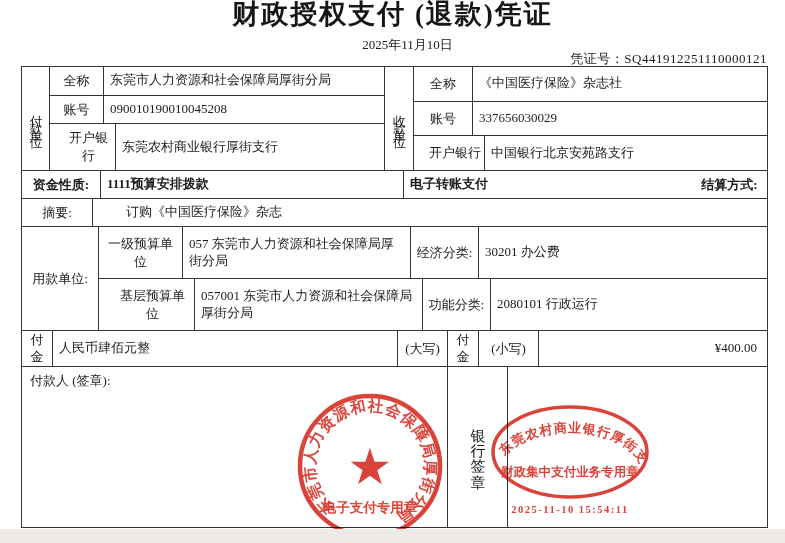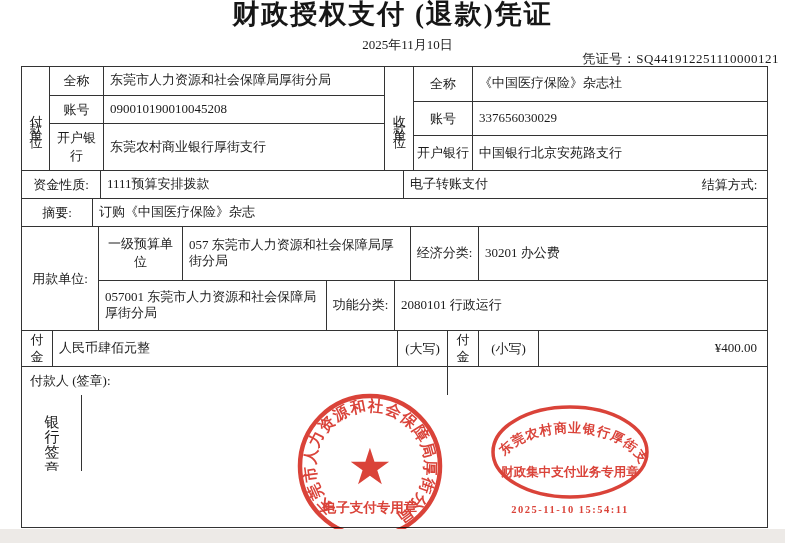--- a/index.html
+++ b/index.html
@@ -11,41 +11,41 @@
   }
   *{box-sizing:border-box;margin:0;padding:0;}
   html,body{background:#fff;}
   body{font-family:"Liberation Serif","DejaVu Serif",serif;color:var(--text);}
   .page{position:relative;width:785px;height:543px;background:var(--page_bg);overflow:hidden;}
   .footer-strip{position:absolute;left:0;right:0;bottom:0;height:14px;background:var(--footer_bg);}
 
   .title{position:absolute;top:-4px;left:0;width:100%;text-align:center;
          font-size:27px;font-weight:bold;letter-spacing:2px;color:#161616;}
   .date{position:absolute;top:36px;left:15px;width:100%;text-align:center;font-size:13px;}
-  .voucher{position:absolute;top:50px;right:6px;font-size:13px;letter-spacing:.5px;}
+  .voucher{position:absolute;top:50px;right:18px;font-size:13px;letter-spacing:.5px;}
 
   .vtable{position:absolute;left:21px;top:66px;width:747px;height:462px;
           border:1.5px solid var(--border);display:flex;flex-direction:column;font-size:13px;}
   .row{display:flex;border-bottom:1px solid var(--border);flex:none;}
-  .row:last-child{border-bottom:none;flex-direction:column;}
+  .row:last-child{border-bottom:none;}
   .cell{border-right:1px solid var(--border);display:flex;align-items:center;padding:2px 6px;overflow:hidden;}
   .cell:last-child,.cell.nr{border-right:none;}
   .lbl{justify-content:center;text-align:center;padding:2px 3px;}
   .val{flex:1 1 auto;line-height:1.3;}
   .vgroup{writing-mode:vertical-lr;text-orientation:upright;justify-content:center;
           align-items:center;letter-spacing:7px;padding:4px 0;text-align:center;}
   .subcol{display:flex;flex-direction:column;flex:none;}
   .subrow{display:flex;flex:1 1 auto;border-bottom:1px solid var(--border);}
-  .subrow:last-child{border-bottom:none;}
+  .subrow:last-child{border-bottom:none;margin-left:12px;}
   .wrap2{line-height:1.25;align-items:center;}
   .money{justify-content:flex-end;padding-right:10px;}
 
   .rowA{height:104px;}
-  .rowB{height:28px;}
-  .rowC{height:28px;}
+  .rowB{height:28px;font-weight:bold;}
+  .rowC{height:28px;gap:27px;}
   .rowD{height:104px;}
   .rowE{height:34px;}
   .rowF{height:36px;}
   .rowG{flex:1 1 auto;}
 
   .w28{width:28px;flex:none;} .w30{width:30px;flex:none;}
   .w54{width:54px;flex:none;} .w59{width:59px;flex:none;}
   .w334{width:334px;flex:none;}
   .w79{width:79px;flex:none;} .w303{width:303px;flex:none;} .w75{width:75px;flex:none;}
   .w71{width:71px;flex:none;}
@@ -122,20 +122,21 @@
     <div class="row rowD">
       <div class="cell lbl w77">用款单位:</div>
       <div class="subcol" style="flex:1 1 auto;">
         <div class="subrow">
           <div class="cell lbl w84">一级预算单位</div>
           <div class="cell val wrap2 w228">057 东莞市人力资源和社会保障局厚街分局</div>
           <div class="cell lbl w68">经济分类:</div>
           <div class="cell val nr">30201 办公费</div>
         </div>
         <div class="subrow">
+          <div class="cell lbl w84">基层预算单位</div>
           <div class="cell val wrap2 w228">057001 东莞市人力资源和社会保障局厚街分局</div>
           <div class="cell lbl w68">功能分类:</div>
           <div class="cell val nr">2080101 行政运行</div>
         </div>
       </div>
     </div>
 
 
     <div class="row rowF">
       <div class="cell lbl wrap2 w31">支付金额</div>

